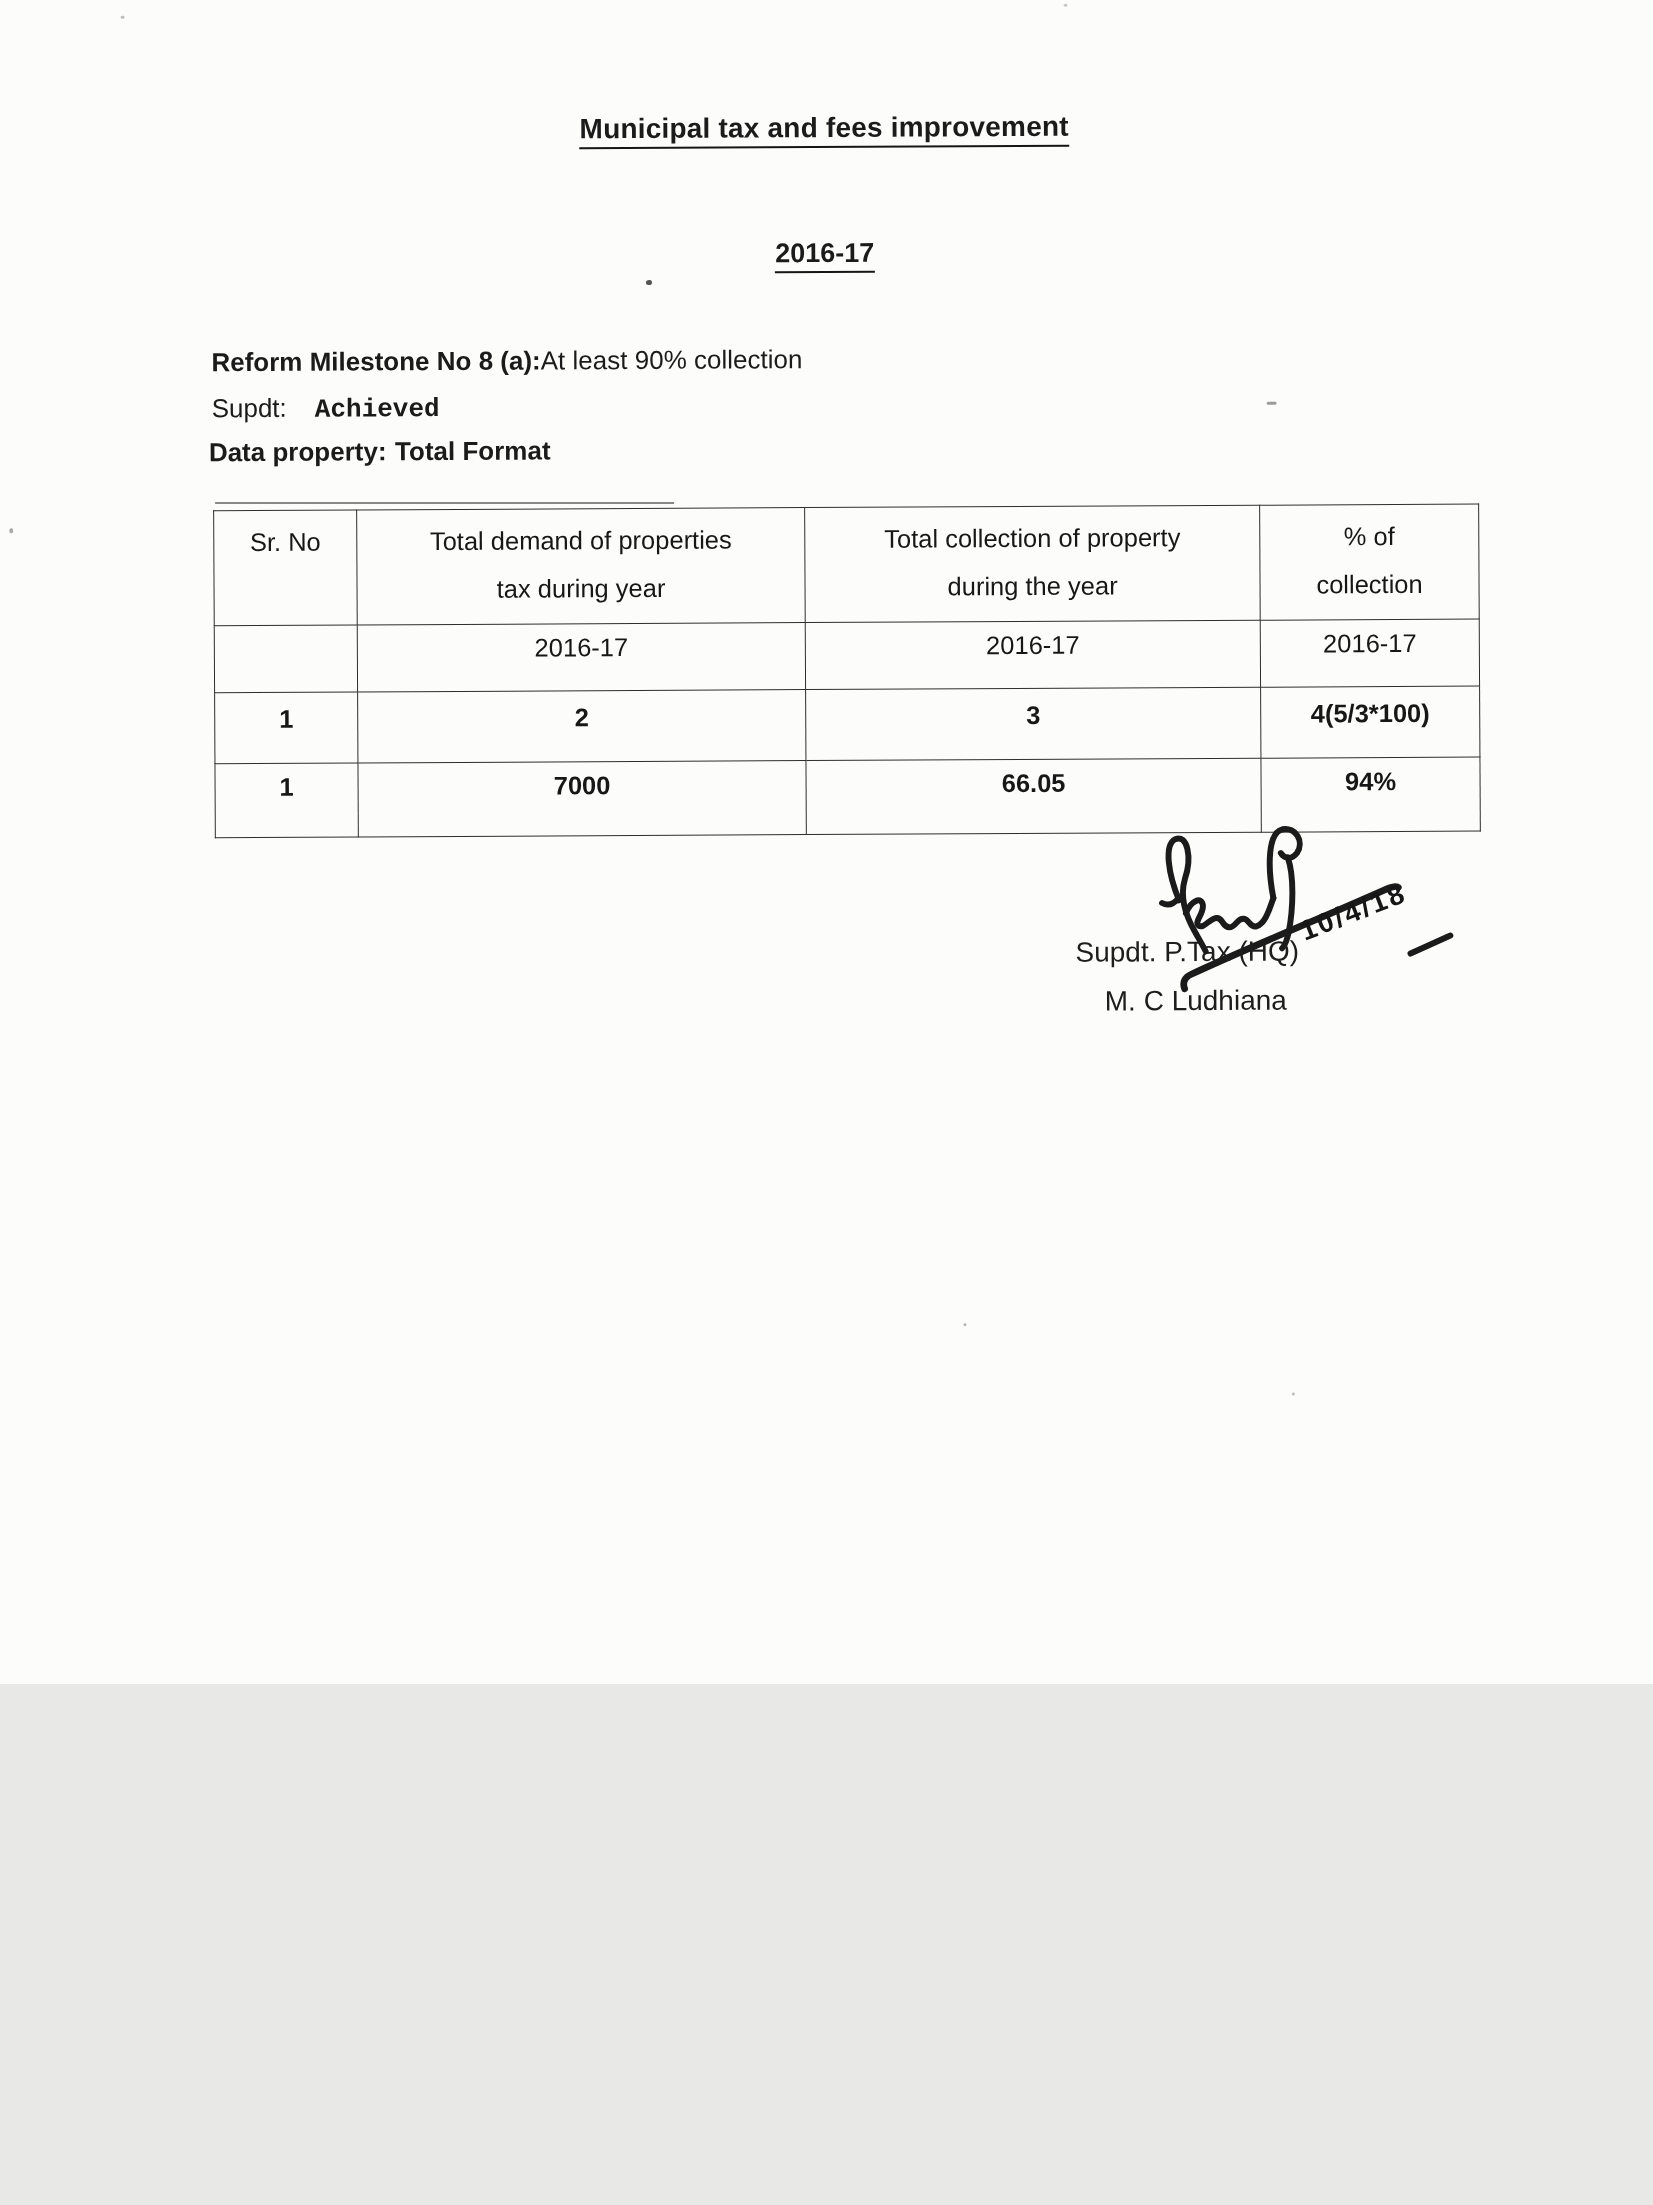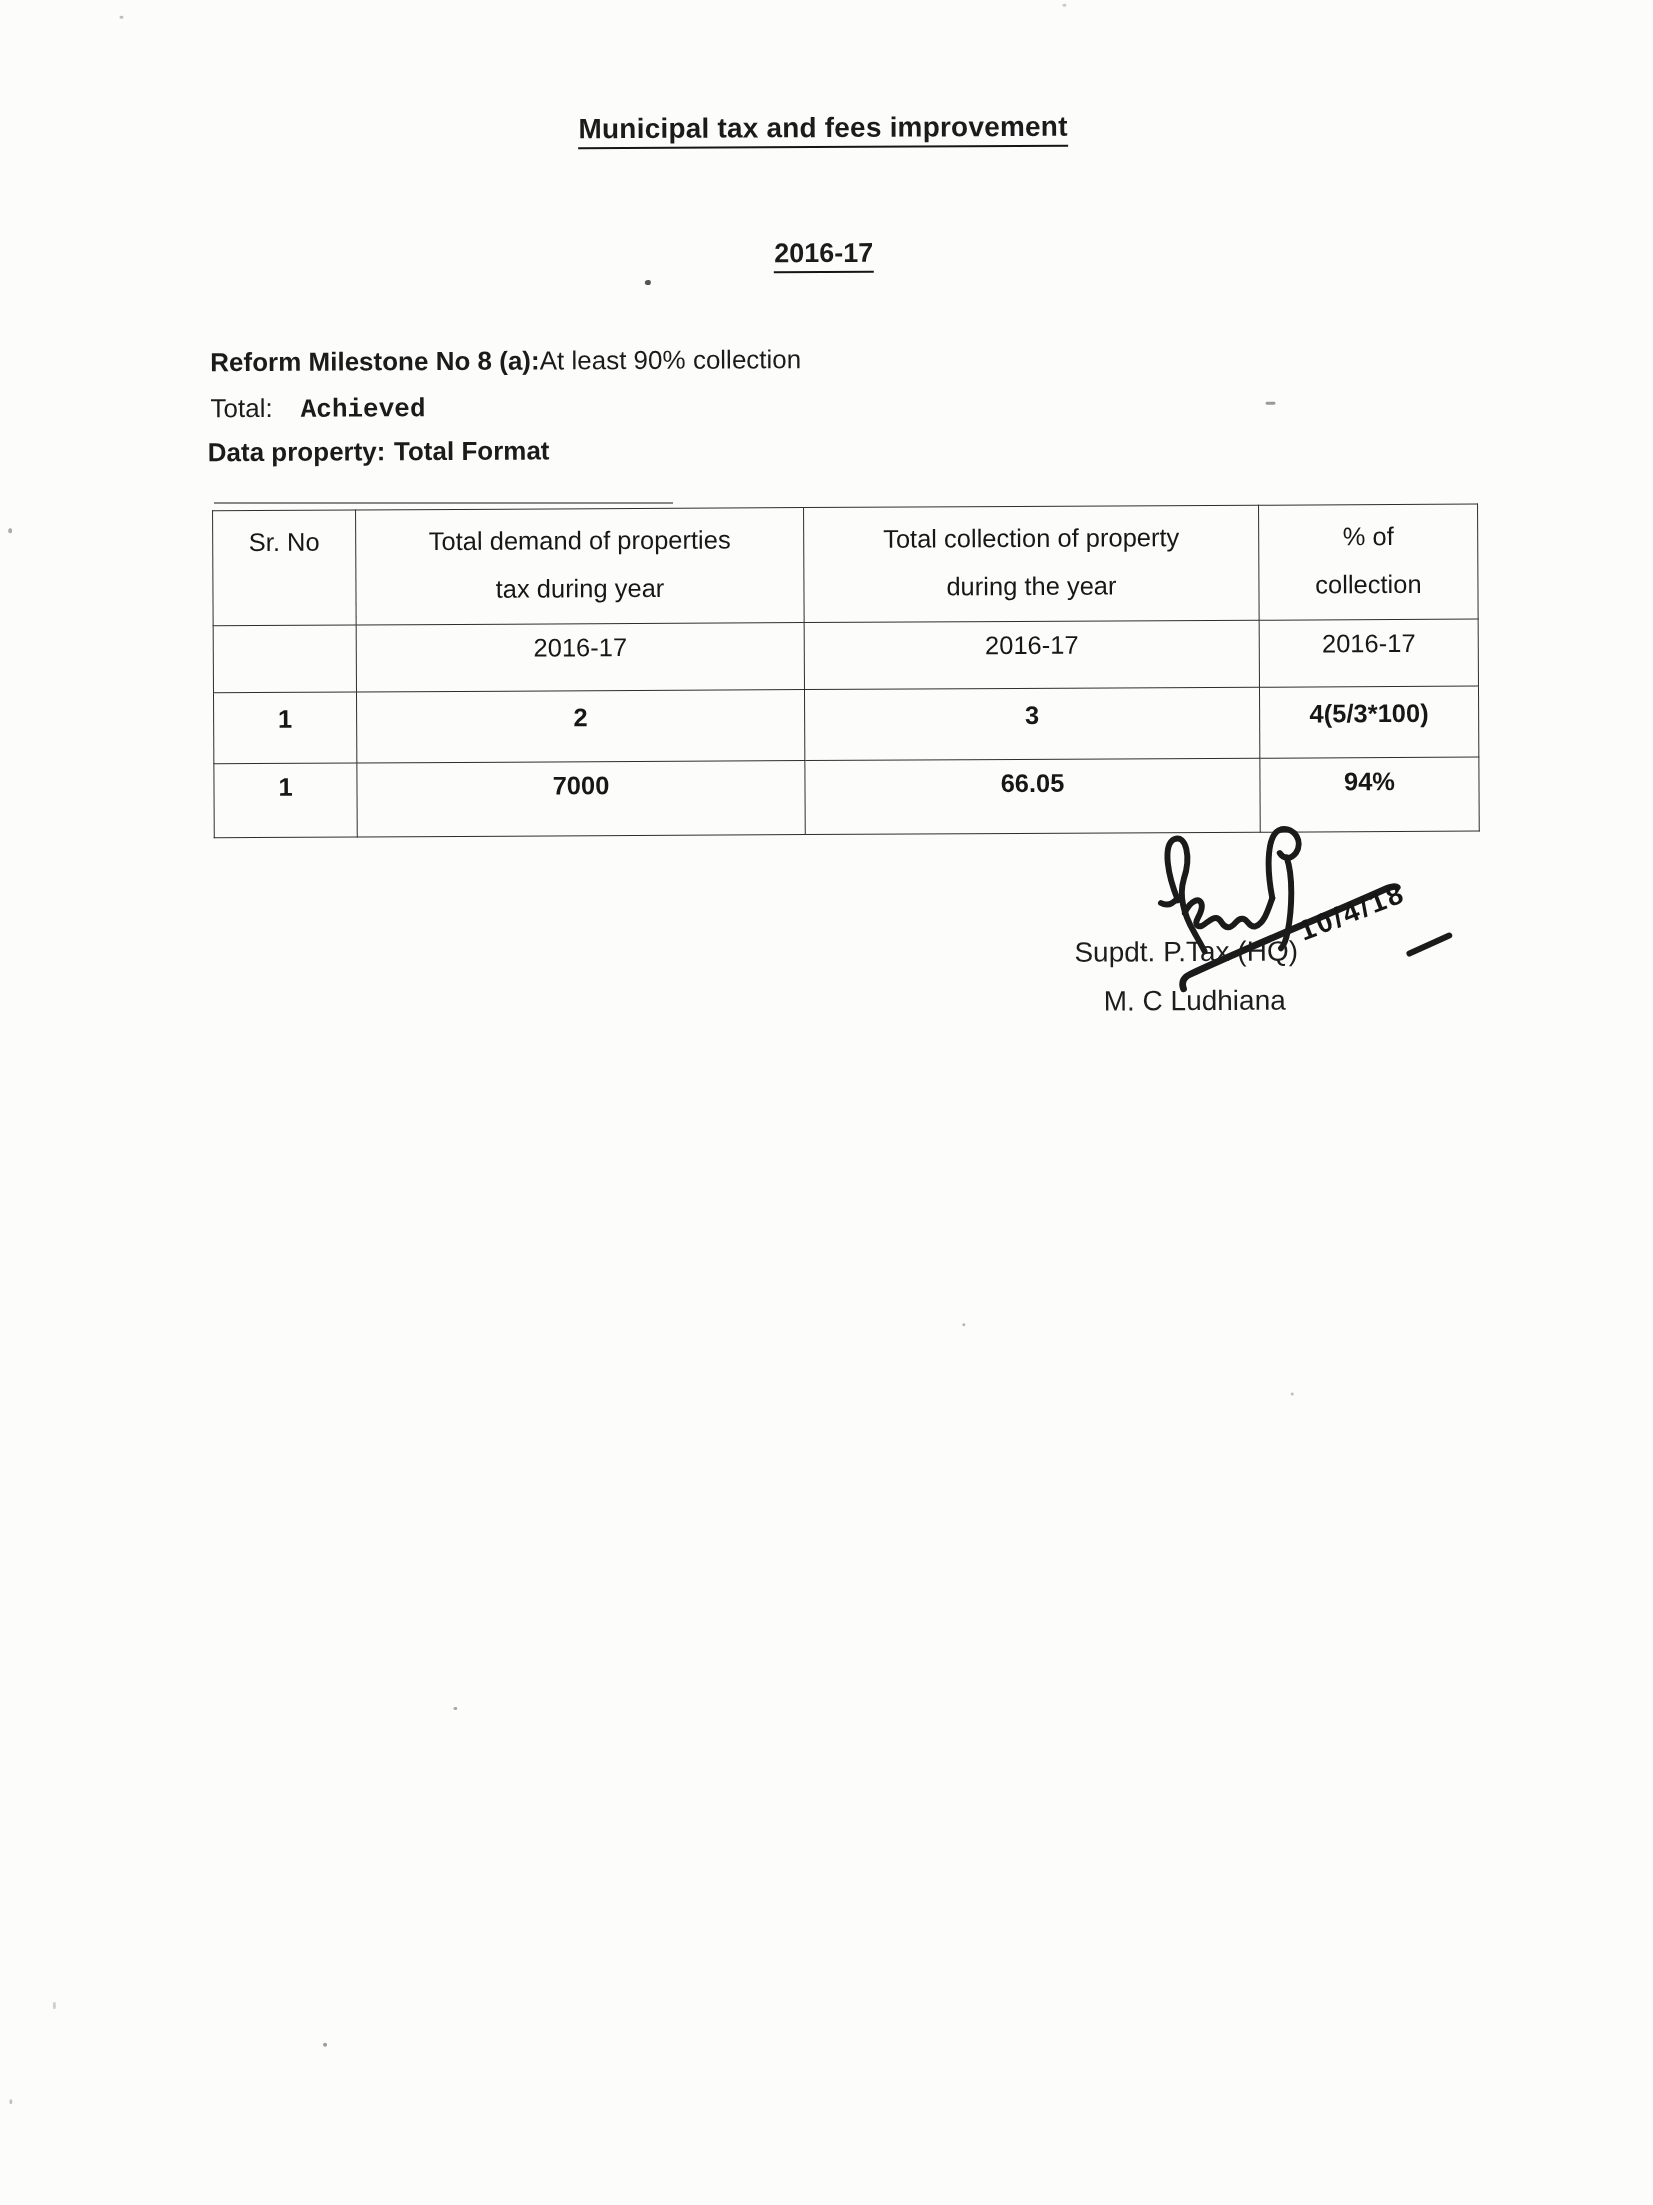--- a/index.html
+++ b/index.html
@@ -1,19 +1,19 @@
 <!DOCTYPE html>
 <html style="font-size:13.6px"><head>
 <meta charset="utf-8">
 <style>
   html, body { margin: 0; padding: 0; background: #e8e8e6; }
   .page {
     position: relative;
     width: 1654px;
-    height: 2205px;
+    height: 1684px;
     margin: 0 auto;
     background: #fcfcfb;
     overflow: hidden;
     font-family: "Liberation Sans", sans-serif;
     color: #1b1b1b;
   }
   .content {
     position: absolute;
     inset: 0;
     transform: rotate(-0.3deg);
@@ -120,21 +120,21 @@
 
     <div class="abs doc-year">
       <span class="u">2016-17</span>
     </div>
 
     <div class="abs m-line m1">
       <span class="b">Reform Milestone No 8 (a):</span><span>At least 90% collection</span>
     </div>
 
     <div class="abs m-line m2">
-      <span>Total:</span><span class="b gap-l">Achieved</span>
+      <span>Supdt:</span><span class="b gap-l">Achieved</span>
     </div>
 
     <div class="abs m-line m3">
       <span class="b">Data property:</span><span class="b gap-s">Total Format</span>
     </div>
 
     <div class="abs dbl-line"></div>
 
     <table class="data-table">
       <tbody>

